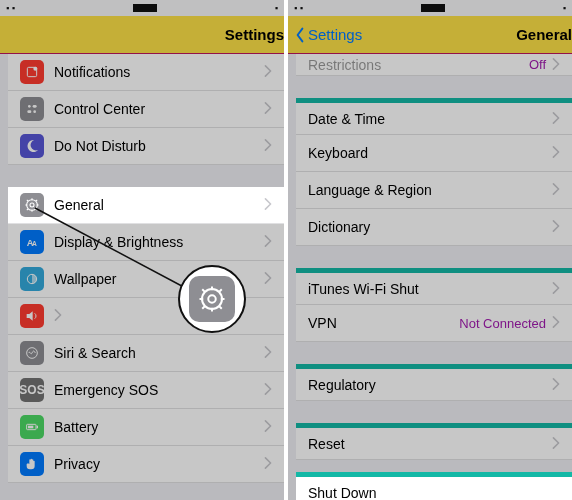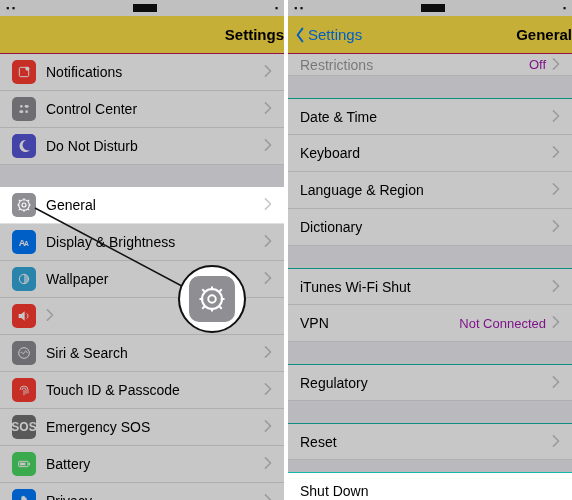--- a/index.html
+++ b/index.html
@@ -6,32 +6,32 @@
     body { background: #fff; width: 572px; height: 500px; display: flex; gap: 4px; position: relative; }
     .phone { width: 284px; height: 500px; position: relative; overflow: hidden; background: #efeff4; }
     .dimmer { position: absolute; inset: 0; background: rgba(0,0,0,0.22); pointer-events: none; z-index: 50; }
     .statusbar { height: 16px; background: #f7f7f8; display: flex; align-items: center; justify-content: space-between; padding: 0 6px; font-size: 9px; color: #111; }
     .statusbar .pixblk { display:inline-block; width:24px; height:8px; background:#111; }
     .navbar { height: 38px; background: #fde047; border-bottom: 1px solid #be185d; display: flex; align-items: center; justify-content: flex-end; position: relative; }
     .nav-title { font-weight: 600; font-size: 15px; color: #000; }
     .nav-back { position: absolute; left: 6px; display: flex; align-items: center; color: #007aff; font-size: 15px; gap: 2px; }
     .nav-back svg { width: 12px; height: 16px; }
     .list { background: #efeff4; }
-    .cell { height: 37px; background: #fff; border-bottom: 1px solid #e0e0e2; display: flex; align-items: center; padding: 0 12px; position: relative; }
+    .cell { height: 37px; background: #fff; border-bottom: 1px solid #e0e0e2; display: flex; align-items: center; padding: 0 12px; position: relative; margin-left: 8px; }
     .cell .icon { width: 24px; height: 24px; border-radius: 5px; margin-right: 10px; display: flex; align-items: center; justify-content: center; flex-shrink: 0; }
     .cell .icon svg { width: 16px; height: 16px; }
     .cell .label { font-size: 14px; color: #000; flex: 1; }
     .cell .value { font-size: 13px; color: #a21caf; margin-right: 6px; }
     .cell .chev { color: #c7c7cc; }
     .cell .chev svg { width: 8px; height: 12px; }
     .gap { height: 22px; }
     .gap-sm { height: 12px; }
     .highlight { position: relative; z-index: 60; }
     .blue-link { color: #007aff; }
-    .top-cut { border-top: 1px solid #14b8a6; }
+    .top-cut { border-top: 5px solid #14b8a6; }
     
     .callout { position: absolute; top: 265px; left: 178px; width: 68px; height: 68px; border-radius: 50%; background: #fff; z-index: 70; display: flex; align-items: center; justify-content: center; border: 2px solid #111; }
     .callout-icon { width: 46px; height: 46px; border-radius: 10px; background: #8e8e93; display: flex; align-items: center; justify-content: center; }
     .callout-icon svg { width: 30px; height: 30px; }
     .callout-line { position: absolute; z-index: 65; pointer-events: none; }
     
     .bg-red { background: #ff3b30; }
     .bg-gray { background: #8e8e93; }
     .bg-purple { background: #5856d6; }
     .bg-blue { background: #007aff; }
@@ -144,31 +144,20 @@
             <circle cx="12" cy="12" r="8" fill="none" stroke="#fff" stroke-width="1.5"></circle>
             <path d="M7 12c2-4 3 4 5 0s3-4 5 0" fill="none" stroke="#fff" stroke-width="1.5"></path>
           </svg>
         </div>
         <div class="label">Siri &amp; Search</div>
         <div class="chev"><svg viewBox="0 0 8 14" fill="none" stroke="#c7c7cc" stroke-width="1.8" stroke-linecap="round" stroke-linejoin="round">
             <polyline points="1,1 7,7 1,13"></polyline>
           </svg></div>
       </div>
       <div class="cell">
-        <div class="icon bg-red">
-          <svg viewBox="0 0 24 24" fill="#fff">
-            <path d="M6 12a6 6 0 0 1 12 0v5M9 12a3 3 0 0 1 6 0v6M12 12v8" fill="none" stroke="#fff" stroke-width="1.3"></path>
-          </svg>
-        </div>
-        <div class="label">Touch ID &amp; Passcode</div>
-        <div class="chev"><svg viewBox="0 0 8 14" fill="none" stroke="#c7c7cc" stroke-width="1.8" stroke-linecap="round" stroke-linejoin="round">
-            <polyline points="1,1 7,7 1,13"></polyline>
-          </svg></div>
-      </div>
-      <div class="cell">
         <div class="icon bg-sos">SOS</div>
         <div class="label">Emergency SOS</div>
         <div class="chev"><svg viewBox="0 0 8 14" fill="none" stroke="#c7c7cc" stroke-width="1.8" stroke-linecap="round" stroke-linejoin="round">
             <polyline points="1,1 7,7 1,13"></polyline>
           </svg></div>
       </div>
       <div class="cell">
         <div class="icon bg-green">
           <svg viewBox="0 0 24 24" fill="#fff">
             <rect x="4" y="8" width="14" height="8" rx="1" fill="none" stroke="#fff" stroke-width="1.5"></rect>

